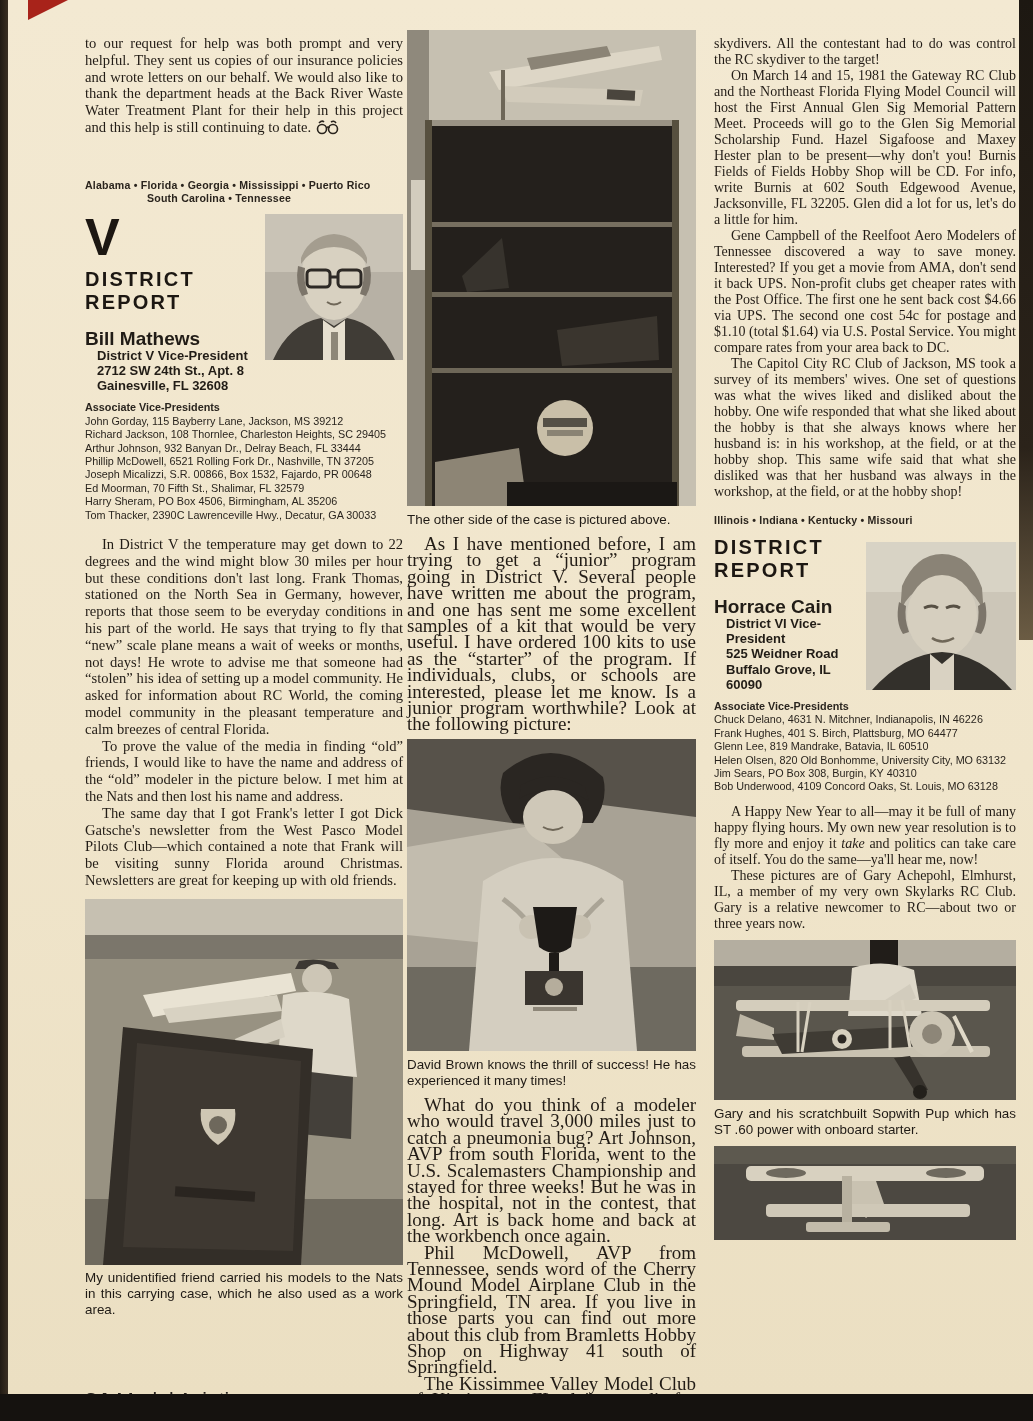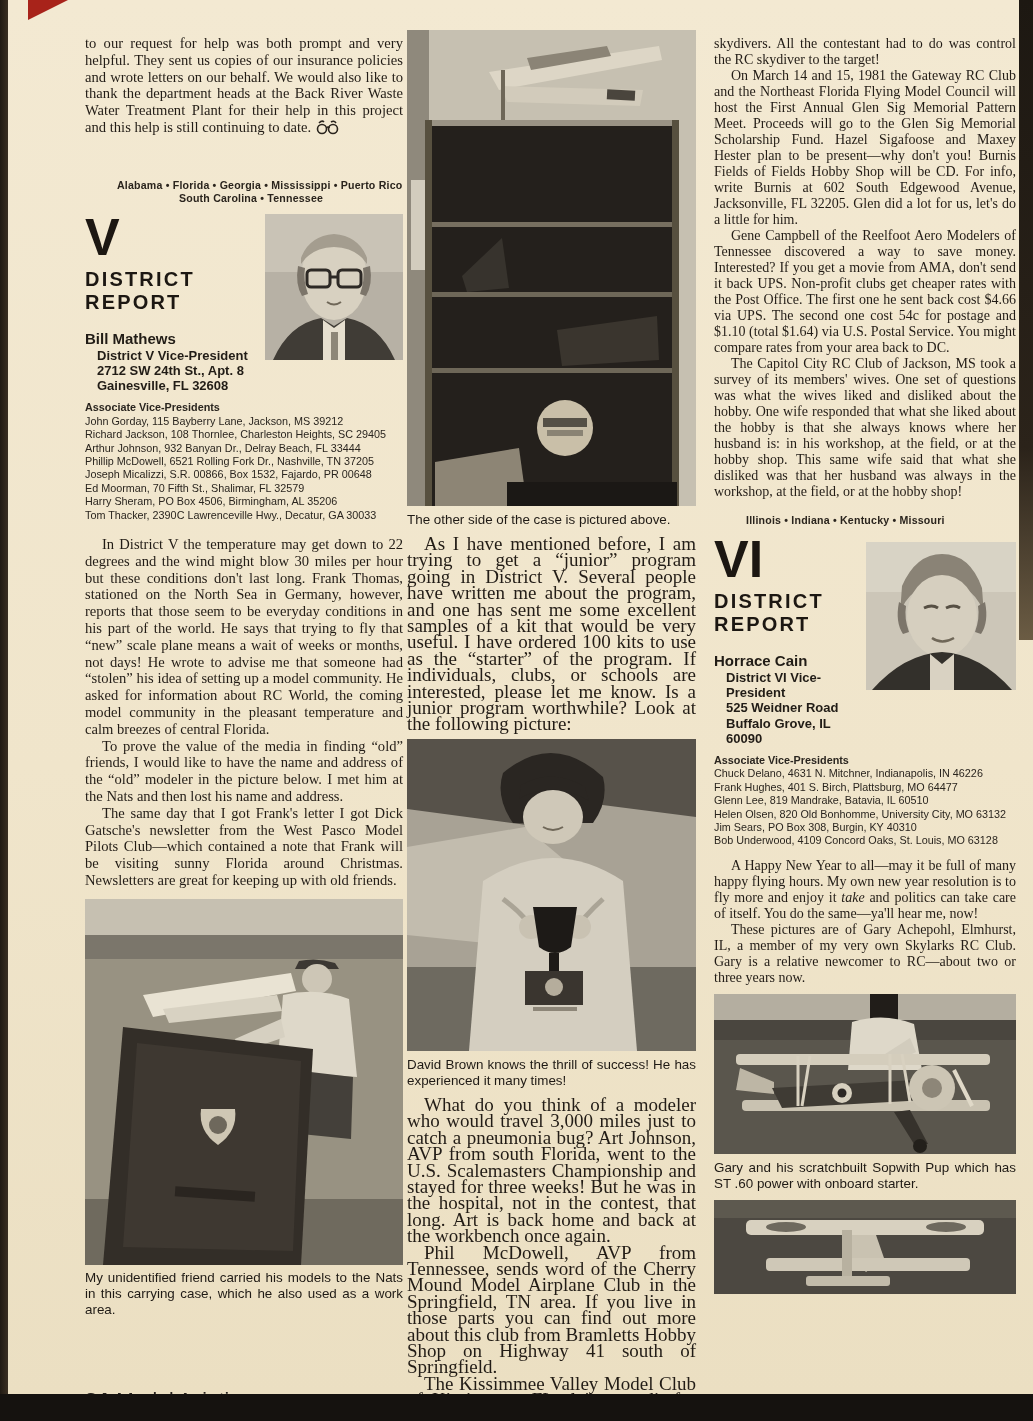--- a/index.html
+++ b/index.html
@@ -23,30 +23,30 @@
   .body { font-size:14.6px; line-height:16.8px; color:#221c16; text-align:justify;
           margin:0; text-indent:17px; }
   .col-mid .body { font-size:19px; line-height:16.4px; }
   .col-right .body { font-size:14px; line-height:16px; }
   .no-indent { text-indent:0; }
   .runon { text-align-last:justify; }
 
   .caption { font-family:"Liberation Sans",sans-serif; font-weight:normal; font-size:13.4px;
              line-height:16px; color:#1f1a15; text-align:justify; margin:5px 0 0 0; }
   .states { font-family:"Liberation Sans",sans-serif; font-weight:bold; font-size:10.6px;
-            line-height:13px; color:#2a241d; letter-spacing:0.2px;margin-left:32px; }
+            line-height:13px; color:#2a241d; letter-spacing:0.2px; }
   .states-l2 { padding-left:62px; }
   .dh { position:relative; margin-top:9px; }
   .dh-text { width:178px; }
   .numeral { font-family:"Liberation Sans",sans-serif; font-weight:900; font-size:52px;
              line-height:46px; color:#1c1712; margin-top:4px; }
   .report { font-family:"Liberation Sans",sans-serif; font-weight:800; font-size:20px;
             letter-spacing:2.2px; color:#1c1712; margin-top:8px; }
   .officer { margin-top:16px; font-family:"Liberation Sans",sans-serif; color:#211c16; }
-  .officer .oname { font-weight:bold; font-size:15px; line-height:18px; }
+  .officer .oname { font-weight:bold; font-size:19px; line-height:18px; }
   .officer .oline { font-weight:bold; font-size:13px; line-height:15.2px;margin-left:12px; }
   .portrait { position:absolute; right:0; top:0; display:block; }
   .avp { font-family:"Liberation Sans",sans-serif; font-size:10.8px; line-height:13.4px;
          color:#2a251f; margin-top:8px; }
   .avp-head { font-weight:bold; }
   .photo { display:block; margin:0; }
   .doodle { display:inline-block; vertical-align:-3px; margin-left:4px; }
   .footer { position:absolute; left:85px; top:1388px; font-family:"Liberation Sans",sans-serif;
             font-size:21px; color:#26211c; }
   .footer b { margin-right:8px; }
@@ -202,21 +202,20 @@
   <div class="col col-right">
     <p class="body no-indent">skydivers. All the contestant had to do was control the RC skydiver to the target!</p>
     <p class="body">On March 14 and 15, 1981 the Gateway RC Club and the Northeast Florida Flying Model Council will host the First Annual Glen Sig Memorial Pattern Meet. Proceeds will go to the Glen Sig Memorial Scholarship Fund. Hazel Sigafoose and Maxey Hester plan to be present—why don't you! Burnis Fields of Fields Hobby Shop will be CD. For info, write Burnis at 602 South Edgewood Avenue, Jacksonville, FL 32205. Glen did a lot for us, let's do a little for him.</p>
     <p class="body">Gene Campbell of the Reelfoot Aero Modelers of Tennessee discovered a way to save money. Interested? If you get a movie from AMA, don't send it back UPS. Non-profit clubs get cheaper rates with the Post Office. The first one he sent back cost $4.66 via UPS. The second one cost 54c for postage and $1.10 (total $1.64) via U.S. Postal Service. You might compare rates from your area back to DC.</p>
     <p class="body">The Capitol City RC Club of Jackson, MS took a survey of its members' wives. One set of questions was what the wives liked and disliked about the hobby. One wife responded that what she liked about the hobby is that she always knows where her husband is: in his workshop, at the field, or at the hobby shop. This same wife said that what she disliked was that her husband was always in the workshop, at the field, or at the hobby shop!</p>
 
     <div class="states mt14" style="text-align:left;">Illinois • Indiana • Kentucky • Missouri</div>
 
     <div class="dh">
       <div class="dh-text" style="width:150px;">
-        <div class="numeral">VI</div>
         <div class="report">DISTRICT REPORT</div>
         <div class="officer">
           <div class="oname">Horrace Cain</div>
           <div class="oline">District VI Vice-President</div>
           <div class="oline">525 Weidner Road</div>
           <div class="oline">Buffalo Grove, IL 60090</div>
         </div>
       </div>
       <svg class="portrait" style="top:6px;" width="150" height="148" viewBox="0 0 150 148">
         <rect width="150" height="148" fill="#ccc6b8"></rect>

